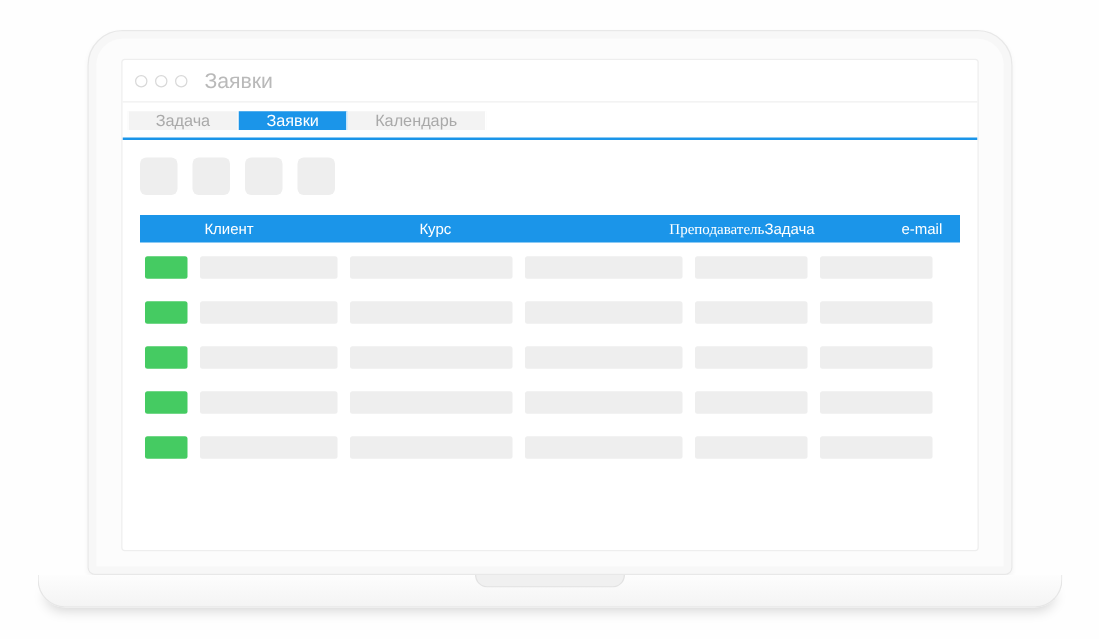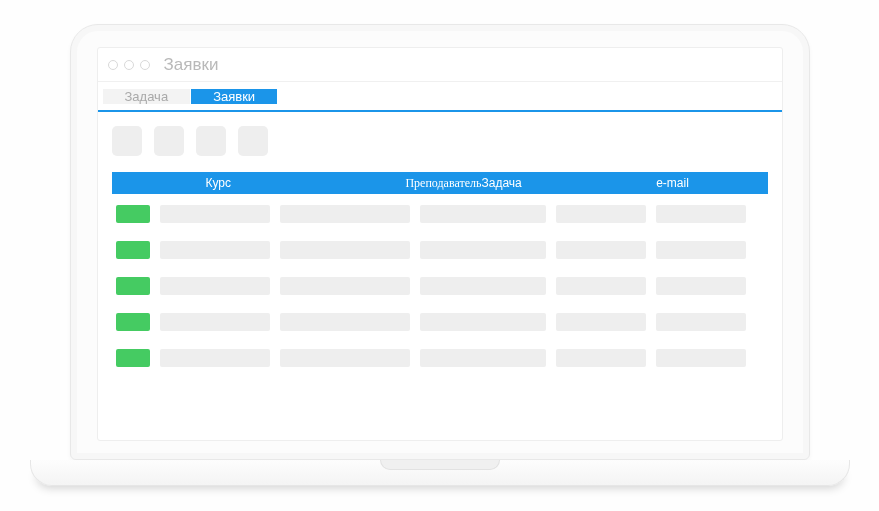--- a/index.html
+++ b/index.html
@@ -193,33 +193,35 @@
           <span></span>
           <span></span>
           <span></span>
         </div>
         <div class="wtitle">Заявки</div>
       </div>
 
       <div class="tabs">
         <div class="tab">Задача</div>
         <div class="tab active">Заявки</div>
+        <div class="tab">Календарь</div>
       </div>
 
       <div class="content">
 
         <div class="toolbar">
           <div class="tbtn"></div>
           <div class="tbtn"></div>
           <div class="tbtn"></div>
           <div class="tbtn"></div>
         </div>
 
         <div class="thead">
           <div class="col-status"></div>
+          <div class="col-client">Клиент</div>
           <div class="col-course">Курс</div>
           <div class="col-teacher">Преподаватель</div>
           <div class="col-phone">Задача</div>
           <div class="col-email">e-mail</div>
         </div>
 
         <div class="rows">
           <div class="row">
             <div class="chip-status"></div>
             <div class="chip c-client"></div>

